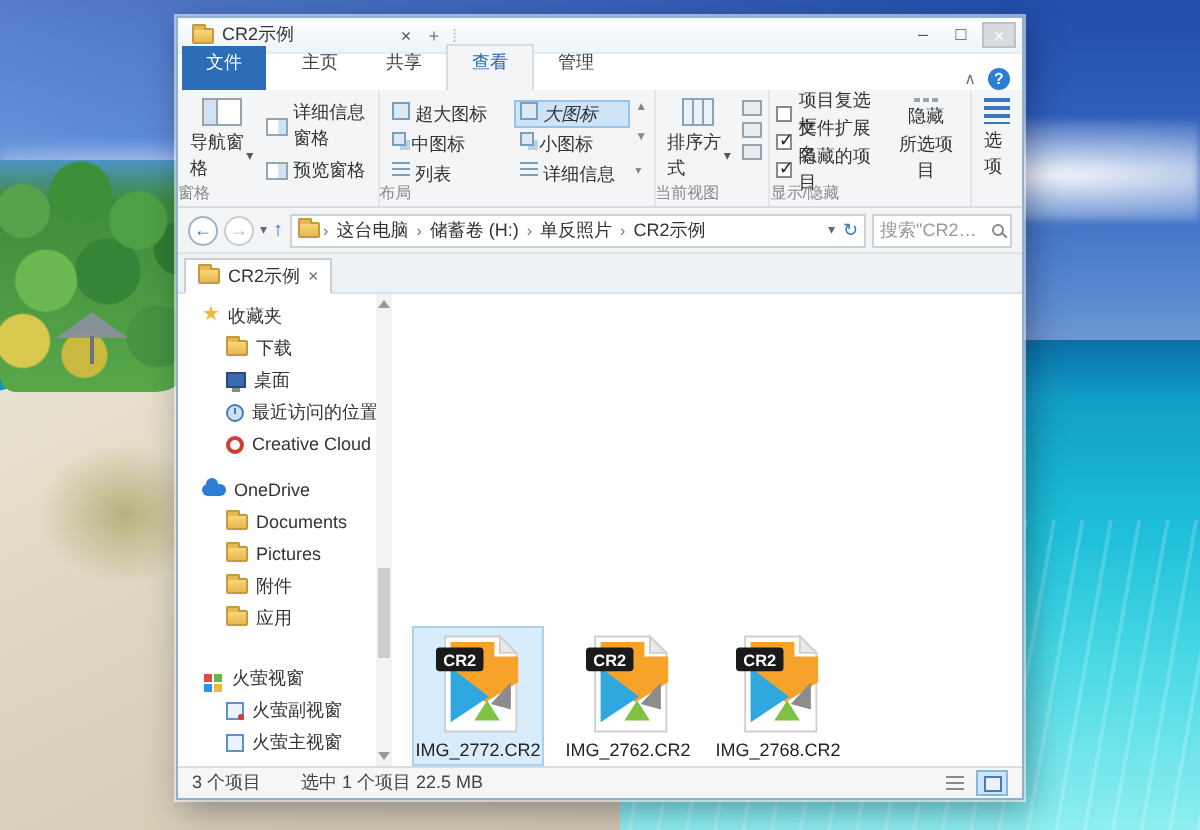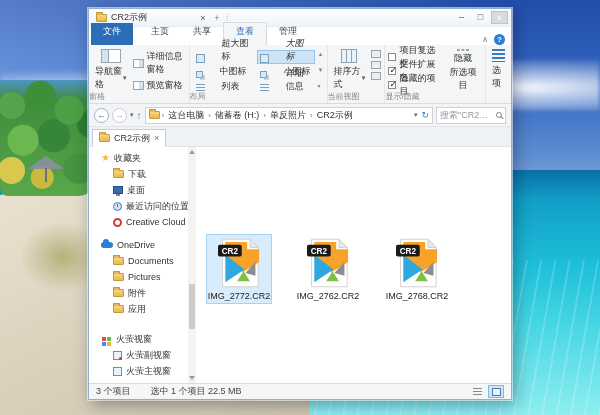--- a/index.html
+++ b/index.html
@@ -81,21 +81,21 @@
   .rsmall-col { display:flex; flex-direction:column; justify-content:flex-start; gap:3px; padding-top:2px; }
   .rsmall { display:flex; align-items:center; gap:3px; color:#333; }
 
   .ric-navpane { width:20px; height:17px; background:#fff; border:1px solid #9aa4ac; position:relative; }
   .ric-navpane::before { content:""; position:absolute; left:0; top:0; bottom:0; width:6px;
     background:#cfe3f5; border-right:1px solid #9aa4ac; }
   .ric-pane-s { width:11px; height:9px; background:#fff; border:1px solid #9aa4ac; position:relative; flex:0 0 11px; }
   .ric-pane-s::before { content:""; position:absolute; right:0; top:0; bottom:0; width:4px; background:#cfe3f5; }
 
   .rlayout-grid { display:grid; grid-template-columns:62px 58px; grid-auto-rows:14px; gap:1px 2px; padding-top:2px; }
-  .litem { display:flex; align-items:flex-end; gap:17px; padding:0 2px; border:1px solid rgba(0,0,0,0); }
+  .litem { display:flex; align-items:flex-start; gap:3px; padding:0 2px; border:1px solid rgba(0,0,0,0); }
   .litem.selected { background:#cde3f7; border:1px solid #98c3e8;font-style:italic; }
   .ric-iconbox { width:9px; height:9px; border:1px solid #7aa0c0; background:#dceaf5; flex:0 0 9px; }
   .ric-iconbox.small { width:7px; height:7px; flex-basis:7px; box-shadow:3px 3px 0 -1px #b9d3e6; }
   .ric-lines { width:9px; height:9px; flex:0 0 9px;
     background:repeating-linear-gradient(180deg,#7aa0c0 0 1px,rgba(0,0,0,0) 1px 3px); }
   .rlayout-scroll { display:flex; flex-direction:column; justify-content:space-between; padding:3px 0; color:#888; font-size:6px; }
 
   .ric-sort { width:16px; height:14px; border:1px solid #8aa4ba; background:#eaf2f8;
     background-image:linear-gradient(90deg,rgba(0,0,0,0) 4px,#8aa4ba 4px,#8aa4ba 5px,rgba(0,0,0,0) 5px,rgba(0,0,0,0) 9px,#8aa4ba 9px,#8aa4ba 10px,rgba(0,0,0,0) 10px); }
   .ric-tiny { width:10px; height:8px; border:1px solid #9aa4ac; background:#e8eef4; }
@@ -165,21 +165,21 @@
   .ico-cloud { width:11px; height:6px; background:#fff; border:1px solid #5aa7e8; border-radius:4px; position:relative; flex:0 0 11px; }
   .ico-cloud::before { content:""; position:absolute; left:2px; top:-3px; width:5px; height:5px;
     border-radius:50%; background:#fff; border:1px solid #5aa7e8; border-bottom:none; }
   .ico-grid { width:4px; height:4px; background:#e84c3d; margin:1px 6px 1px 1px; flex:0 0 4px;
     box-shadow:5px 0 0 #66bb44, 0 5px 0 #3a8ee8, 5px 5px 0 #f0b83a; }
   .ico-appwin { width:9px; height:9px; border:1px solid #5a8fd0; background:#eaf2fc; position:relative; flex:0 0 9px; }
   .ico-appwin.dot::after { content:""; position:absolute; right:-1px; bottom:-1px; width:3px; height:3px;
     background:#d23b34; border-radius:50%; }
 
   
-  .files { flex:1; display:flex; align-items:center; gap:23px; padding:8px 0 0 10px; }
+  .files { flex:1; display:flex; align-items:flex-end; gap:9px; padding:8px 0 0 10px; }
   .file { width:66px; display:flex; flex-direction:column; align-items:center; gap:3px; padding:3px 1px 2px; border:1px solid rgba(0,0,0,0); }
   .file.selected { background:#d9ecfb; border:1px solid #a9d1f0; }
   .file-name { font-size:9px; color:#222; white-space:nowrap; }
 
   
   .status { height:16px; flex:0 0 16px; background:#f4f6f8; border-top:1px solid #d9dde1;
     display:flex; align-items:center; gap:20px; padding:0 7px; color:#444; }
   .status-right { margin-left:auto; display:flex; gap:3px; align-items:center; }
   .sv { width:16px; height:13px; border:1px solid rgba(0,0,0,0); display:flex; align-items:center; justify-content:center; }
   .sv .lines { width:9px; height:7px;

